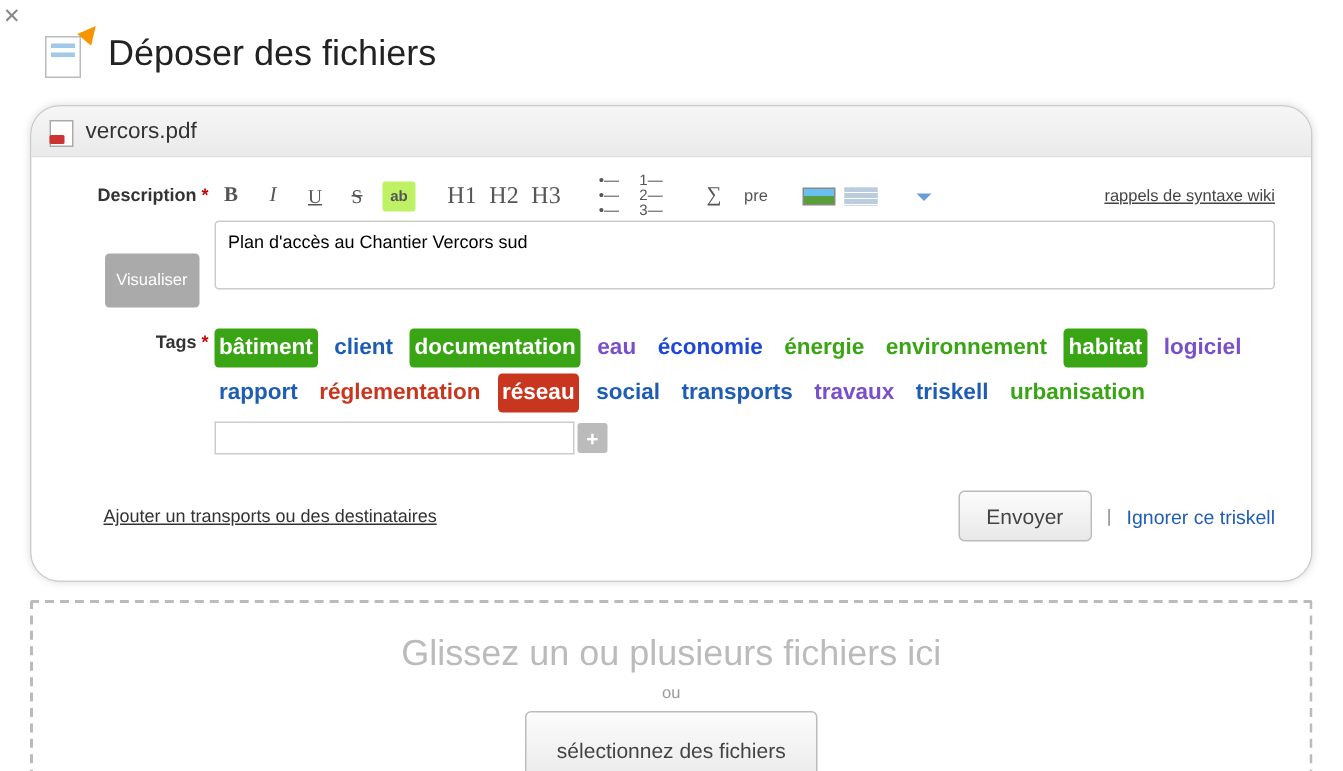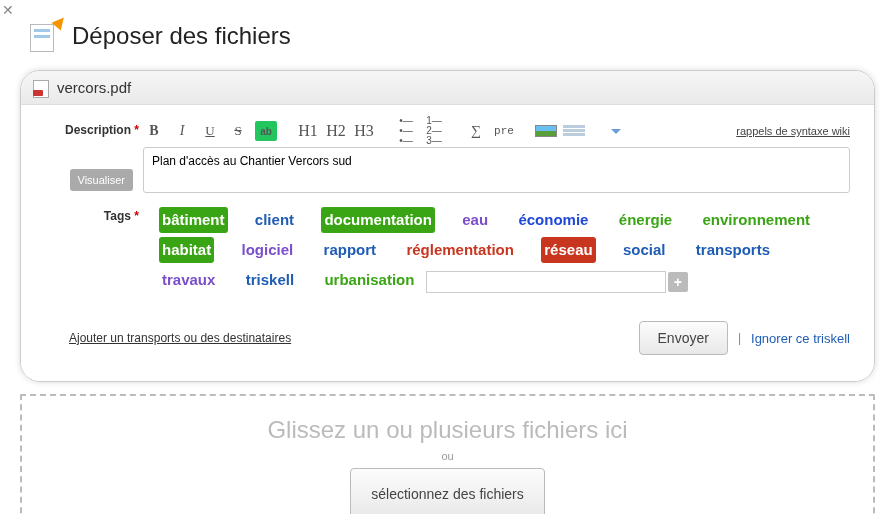--- a/index.html
+++ b/index.html
@@ -22,38 +22,38 @@
 .file-body{padding:16px 24px 26px 24px;background:#fff}
 .row{display:flex;margin-bottom:6px}
 .label{width:98px;text-align:right;font-size:12px;font-weight:700;padding-top:2px;padding-right:4px}
 .req{color:#c00}
 .toolbar{flex:1;display:flex;align-items:center;gap:0}
 .tb-btn{min-width:22px;height:20px;display:inline-flex;align-items:center;justify-content:center;margin-right:6px;font-size:11px;color:#555;cursor:pointer}
 .tb-btn.b{font-weight:700;font-family:serif;font-size:14px}
 .tb-btn.i{font-style:italic;font-family:serif;font-size:14px}
 .tb-btn.u{text-decoration:underline;font-family:serif;font-size:13px}
 .tb-btn.s{text-decoration:line-through;font-family:serif;font-size:13px}
-.tb-btn.hl{background:#22c55e;font-weight:700;font-size:10px;border-radius:2px;padding:0 2px}
+.tb-btn.hl{background:#bef264;font-weight:700;font-size:10px;border-radius:2px;padding:0 2px}
 .tb-btn.hx{font-family:serif;font-size:16px}
 .tb-btn.list{font-size:10px;line-height:1}
-.tb-btn.pre{font-family:Liberation Mono, monospace;font-size:11px}
+.tb-btn.pre{font-family:Liberation Sans, sans-serif;font-size:11px}
 .tb-btn.img{width:14px;height:12px;background:linear-gradient(#6bbef0 50%,#5a9e3a 50%);border:1px solid #888}
 .tb-btn.tbl{width:14px;height:12px;background:
  repeating-linear-gradient(#bcd 0 3px,#fff 3px 4px),
  repeating-linear-gradient(90deg,#bcd 0 3px,#fff 3px 4px)}
 .tb-btn.dd{position:relative}
 .tb-btn.dd::before{content:"";width:0;height:0;border-left:5px solid transparent;border-right:5px solid transparent;border-top:5px solid #6a9edb}
 .tb-gap{width:14px}
 .wiki-help{margin-left:auto;font-size:11px;color:#444;text-decoration:underline;cursor:pointer}
 .desc-wrap{display:flex}
-.vis-btn{background:#aaa;color:#fff;border:none;border-radius:3px;padding:4px 8px;font-size:11px;margin-top:22px;margin-right:6px;height:22px;cursor:pointer;align-self:flex-start}
+.vis-btn{background:#aaa;color:#fff;border:none;border-radius:3px;padding:4px 8px;font-size:11px;margin-top:22px;margin-right:6px;height:36px;cursor:pointer;align-self:flex-start}
 .desc-input{flex:1;border:1px solid #ccc;border-radius:3px;padding:6px 8px;font-size:12px;font-family:inherit;height:46px;resize:none}
 .tags-row{margin-top:14px}
 .tags{flex:1;line-height:24px}
-.tag{font-size:15px;font-weight:700;padding:1px 3px;border-radius:3px;margin:0 5px 4px 16px;display:inline-block;cursor:pointer}
+.tag{font-size:15px;font-weight:700;padding:1px 3px;border-radius:3px;margin:0 5px 4px 0;display:inline-block;cursor:pointer}
 .tag.sel{color:#fff}
 .tag-input{border:1px solid #ccc;width:240px;height:22px;padding:2px 4px;vertical-align:middle}
 .tag-add{display:inline-flex;align-items:center;justify-content:center;width:20px;height:20px;background:#bbb;color:#fff;font-weight:700;border-radius:2px;margin-left:2px;vertical-align:middle;cursor:pointer;font-size:14px}
 .bottom-row{display:flex;align-items:center;margin-top:24px}
 .add-comment{font-size:12px;color:#333;text-decoration:underline;cursor:pointer;margin-left:24px}
 .actions{margin-left:auto;display:flex;align-items:center;gap:10px}
 .send-btn{background:linear-gradient(#fcfcfc,#e8e8e8);border:1px solid #bbb;border-radius:4px;padding:8px 18px;font-size:14px;color:#444;cursor:pointer}
 .sep{color:#888}
 .ignore{color:#1f5db5;font-size:13px;cursor:pointer}
 .dropzone{margin:12px 2px 0 2px;border:2px dashed #bbb;border-radius:2px;padding:20px 0 22px 0;text-align:center}

